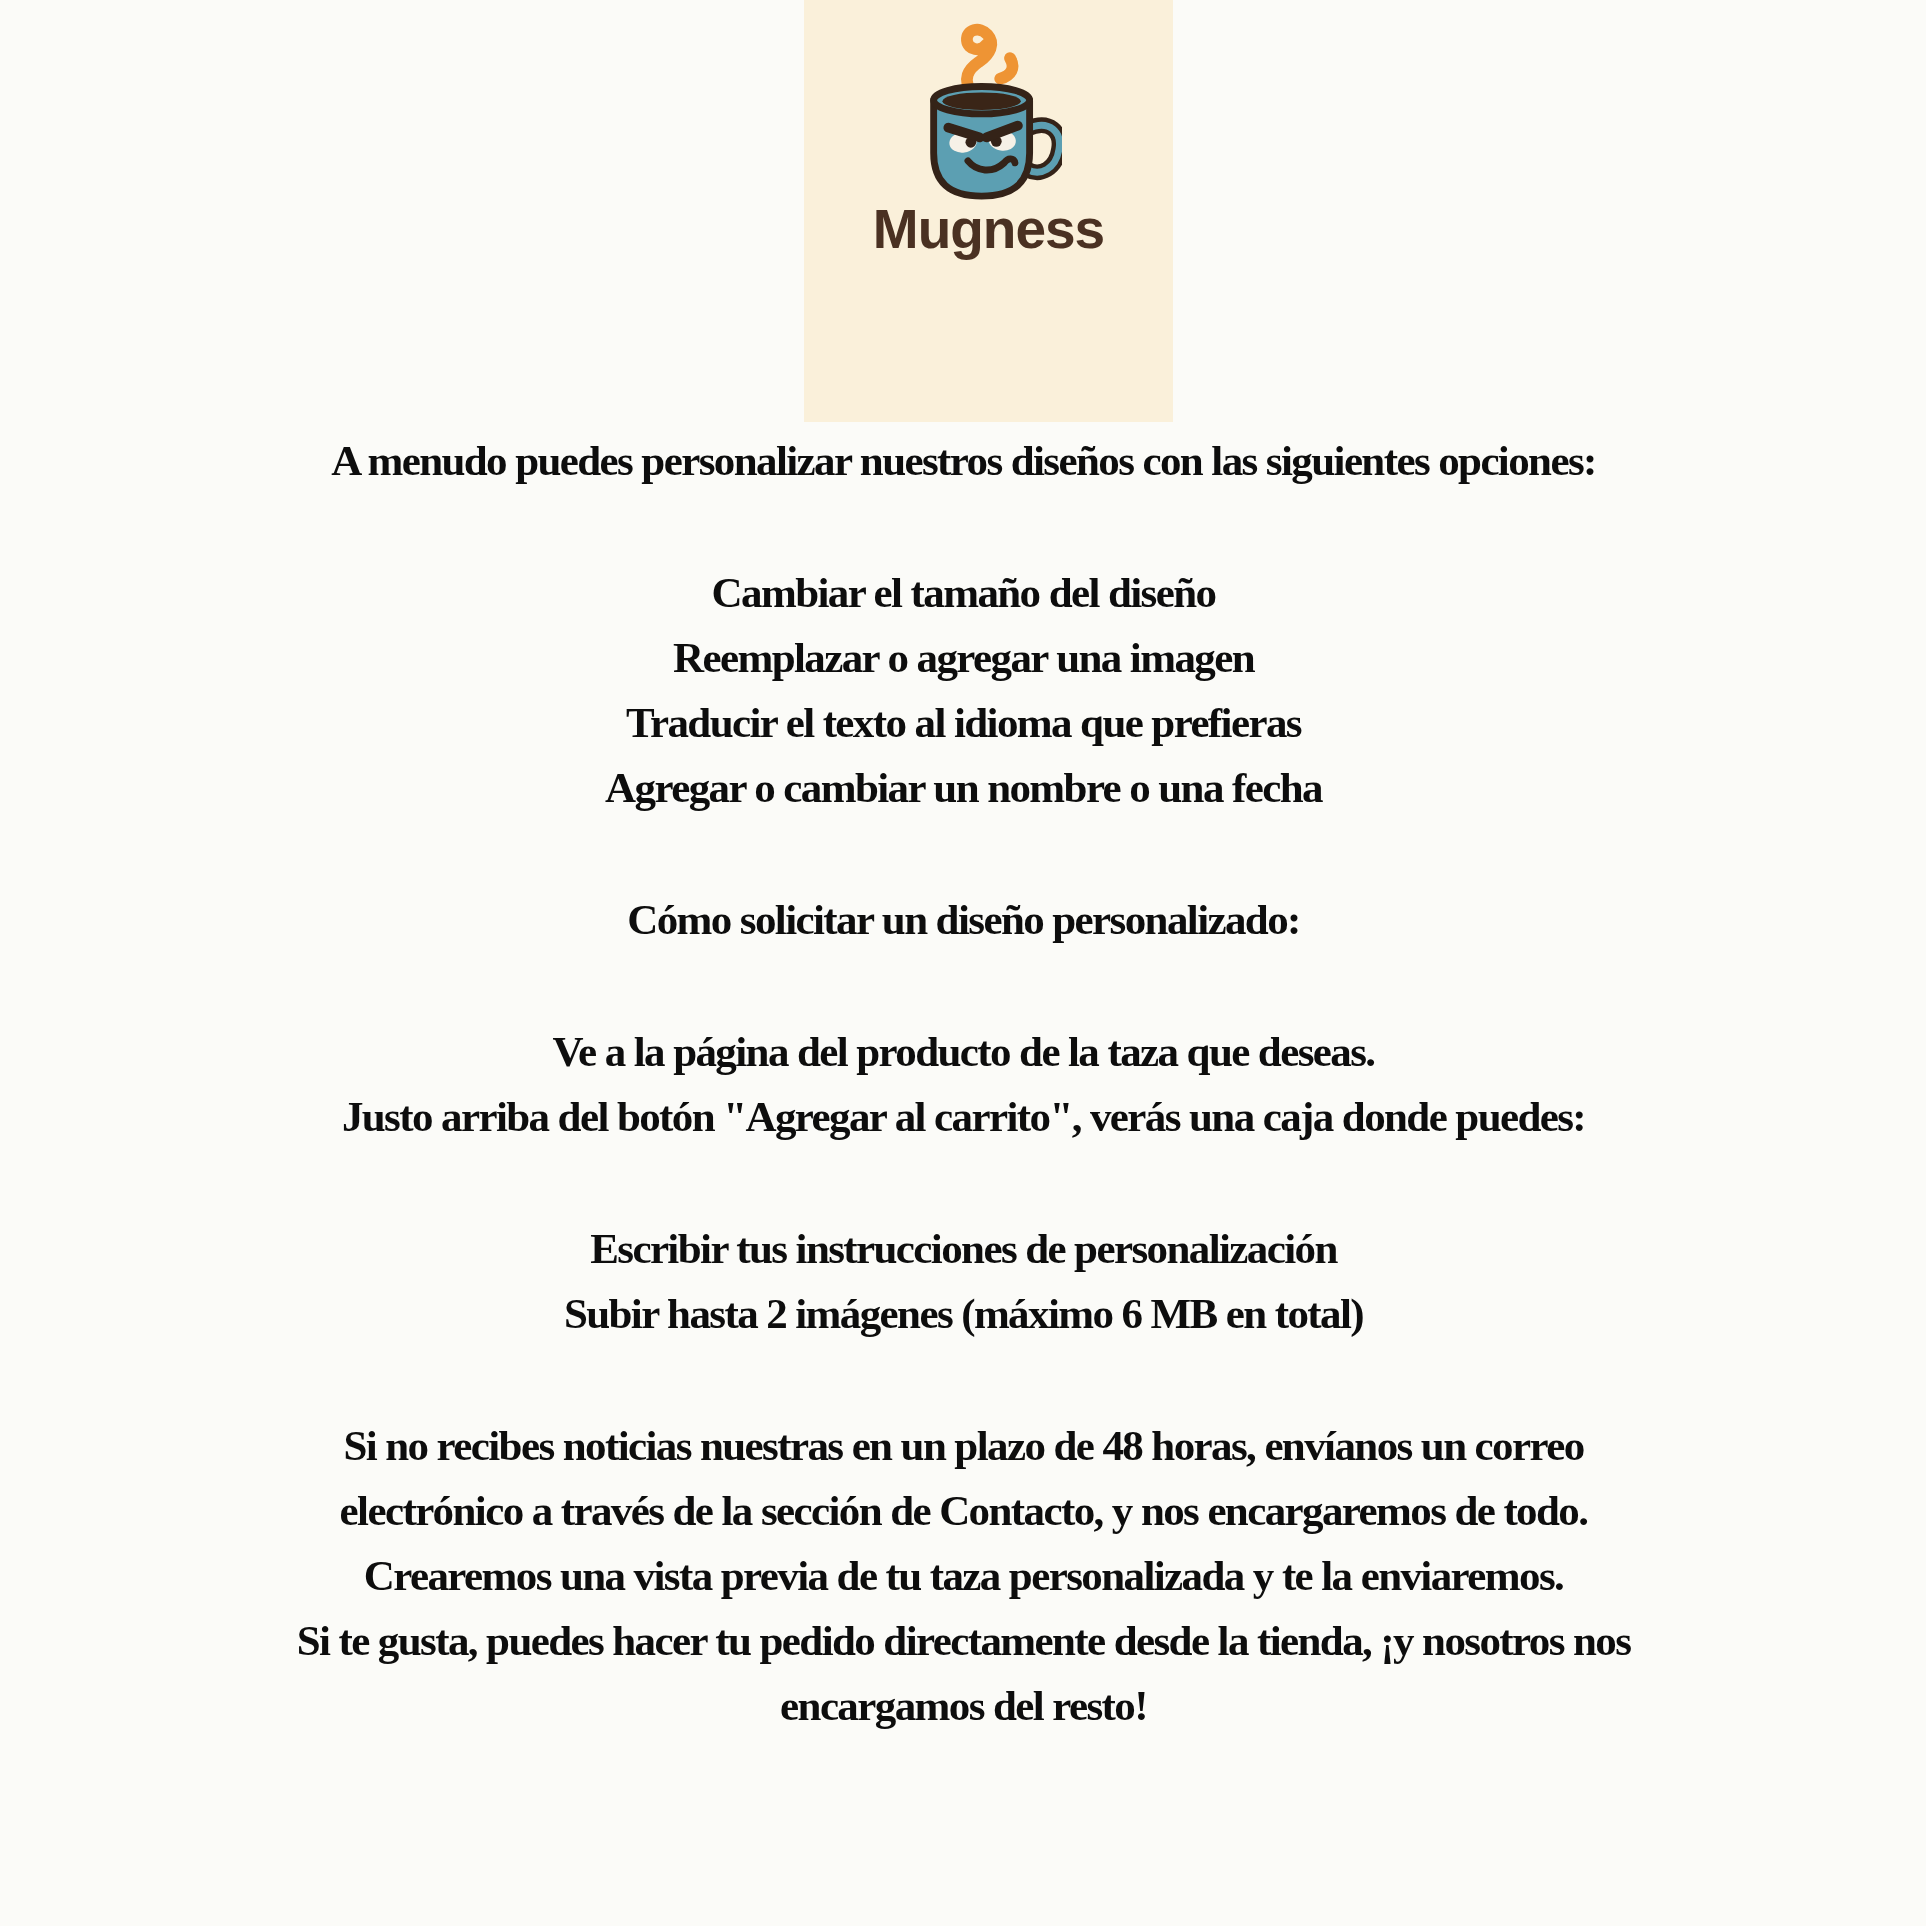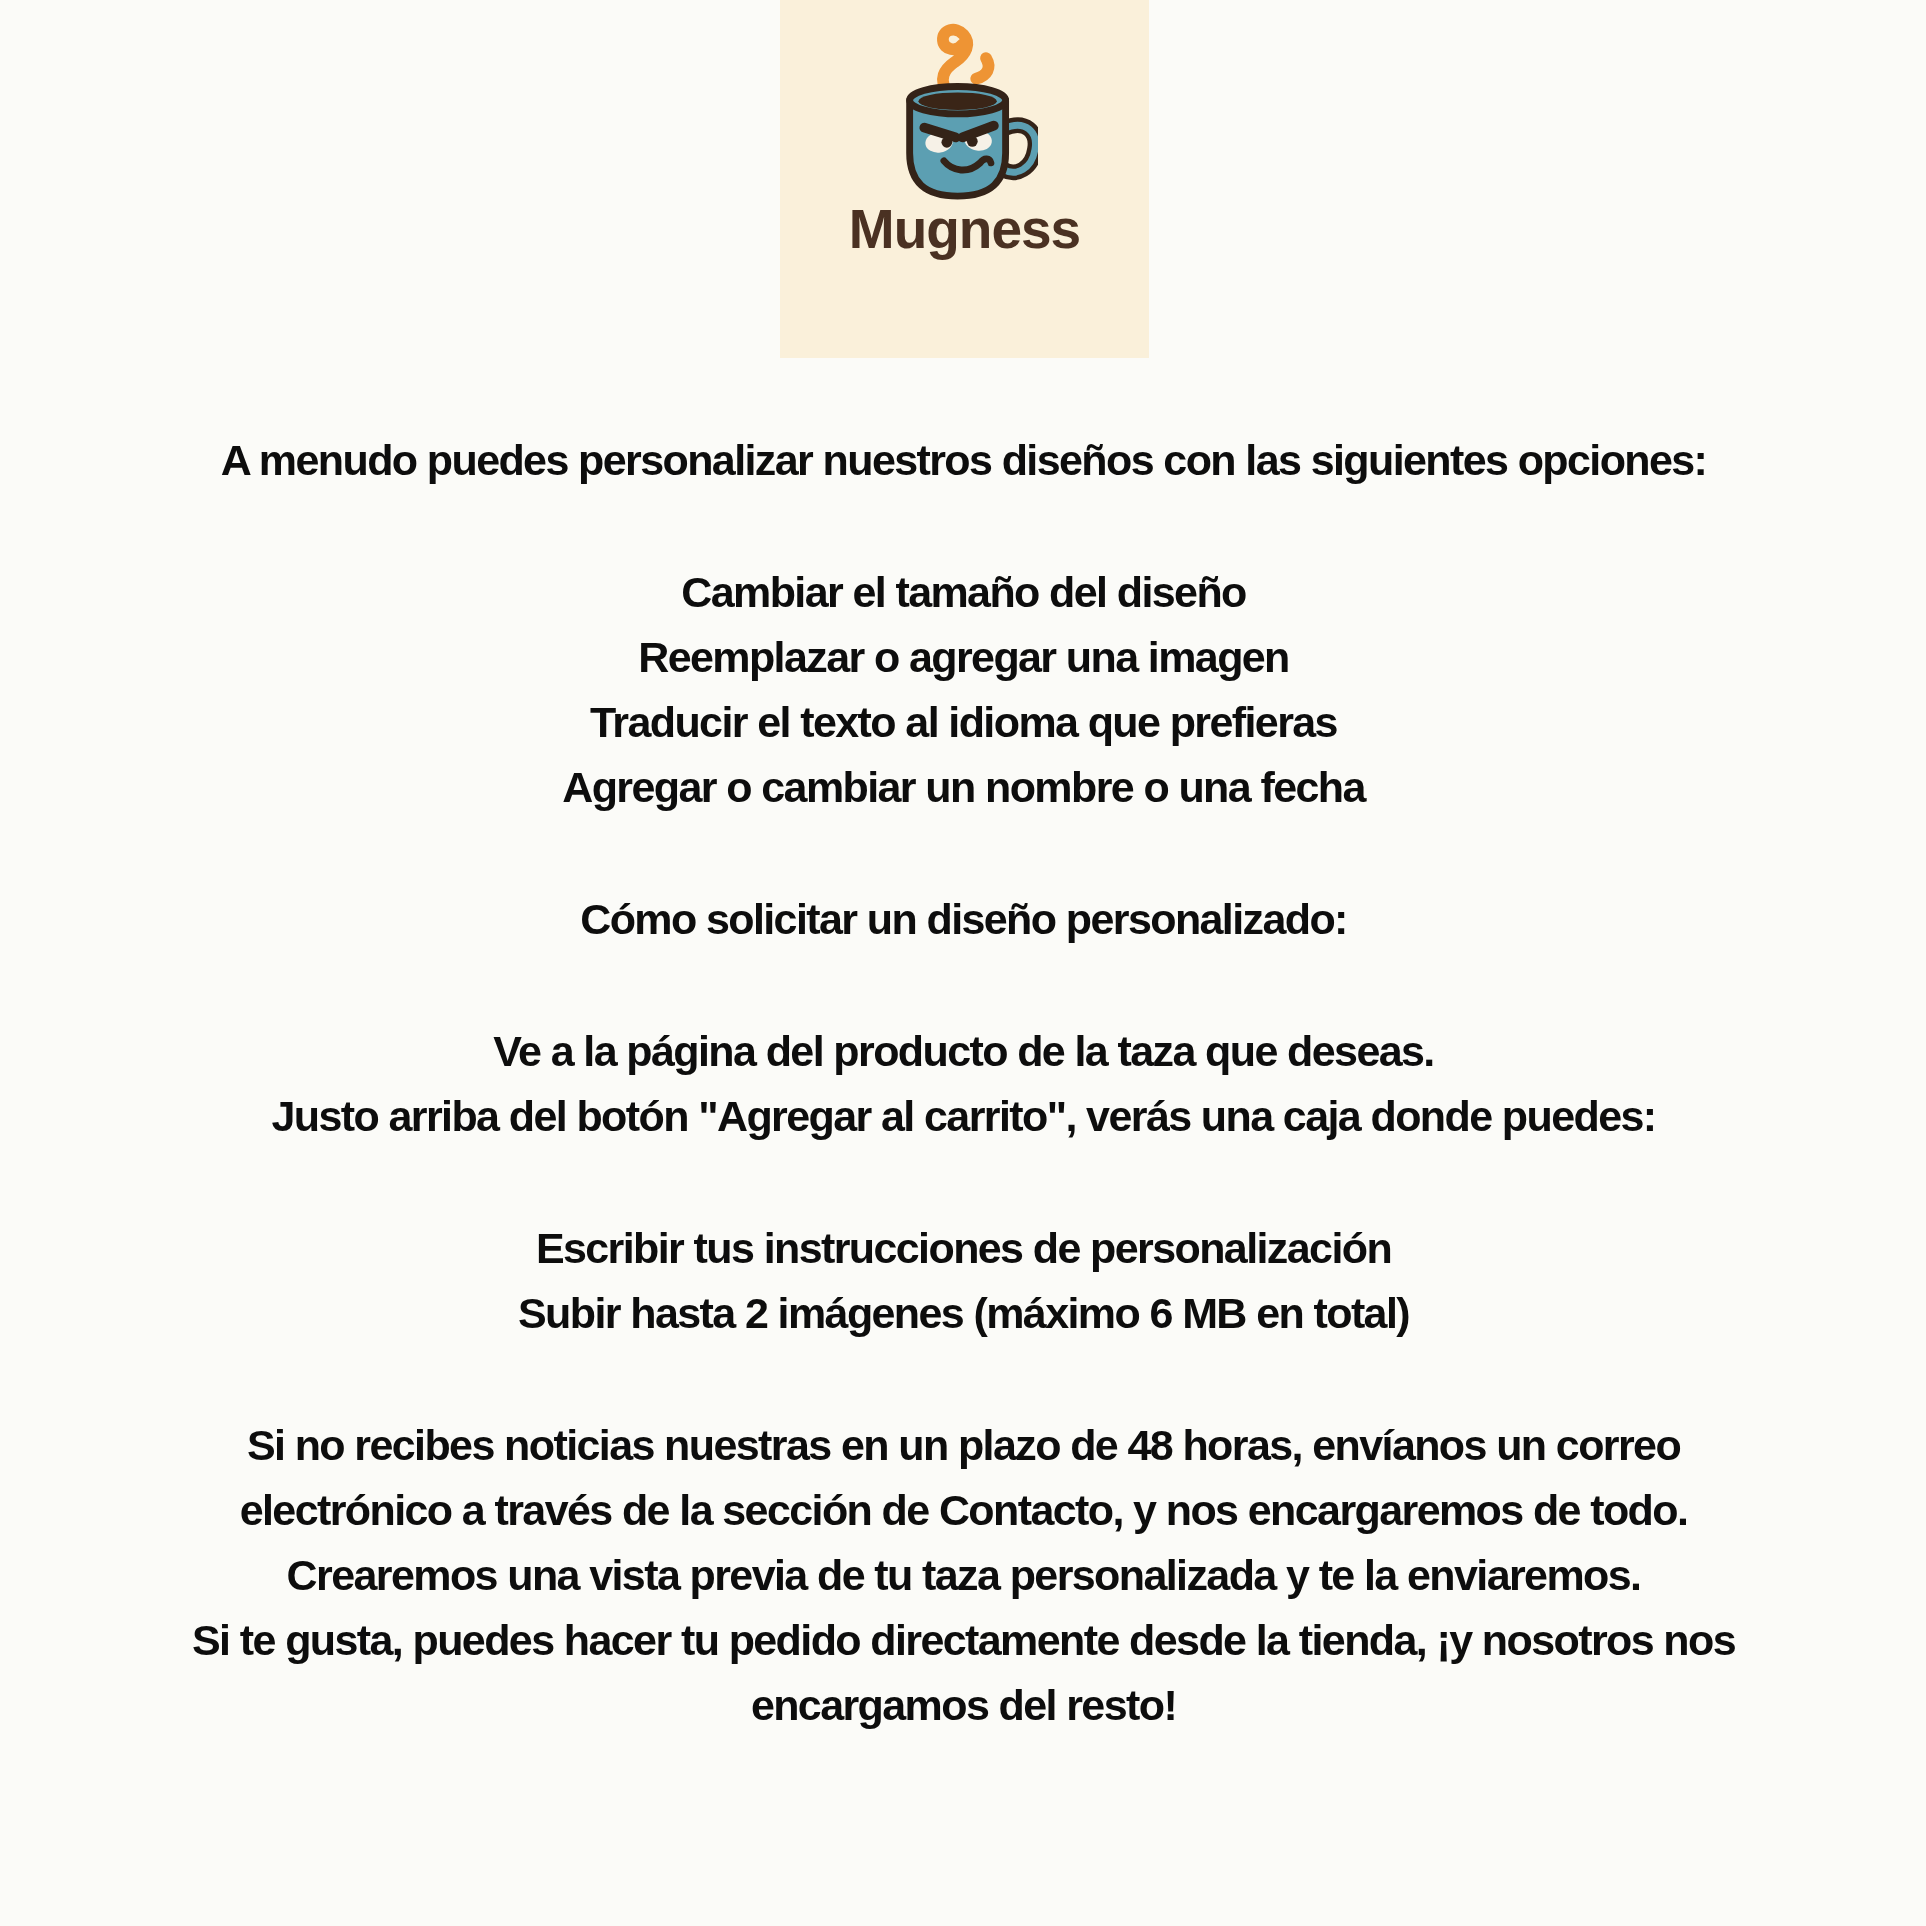--- a/index.html
+++ b/index.html
@@ -7,24 +7,24 @@
     position: relative;
     width: 1927px;
     height: 1927px;
     background: #fbfbf8;
     overflow: hidden;
     font-family: "Liberation Sans", sans-serif;
   }
   
   .logo-box {
     position: absolute;
-    left: 780px;
+    left: 804px;
     top: 0;
     width: 369px;
-    height: 358px;
+    height: 422px;
     background: #faf0da;
   }
   .mug-svg {
     position: absolute;
     left: 109px;
     top: 16px;
     width: 149px;
     height: 188px;
   }
   .brand {
@@ -50,20 +50,21 @@
     font-weight: 700;
     font-size: 43px;
     letter-spacing: -1.6px;
   }
   .para { margin: 0 0 67px 0; padding: 0; }
   .para.last-gap { }
   .line {
     display: block;
     line-height: 65px;
     white-space: nowrap;
+    font-family: Liberation Serif, serif;
   }
 </style>
 </head>
 <body>
 
 <div class="canvas">
 
   <div class="logo-box">
     <svg class="mug-svg" viewBox="0 0 150 192" aria-hidden="true">
 

